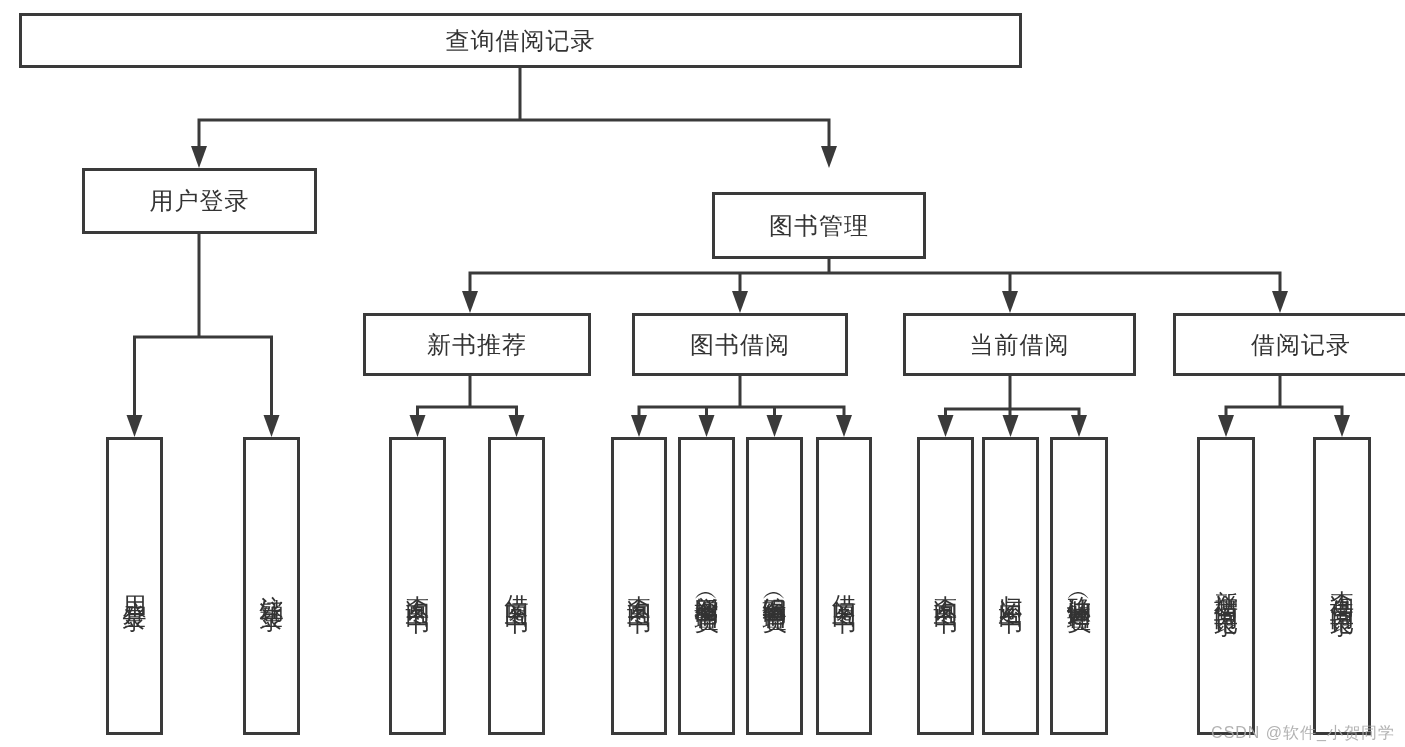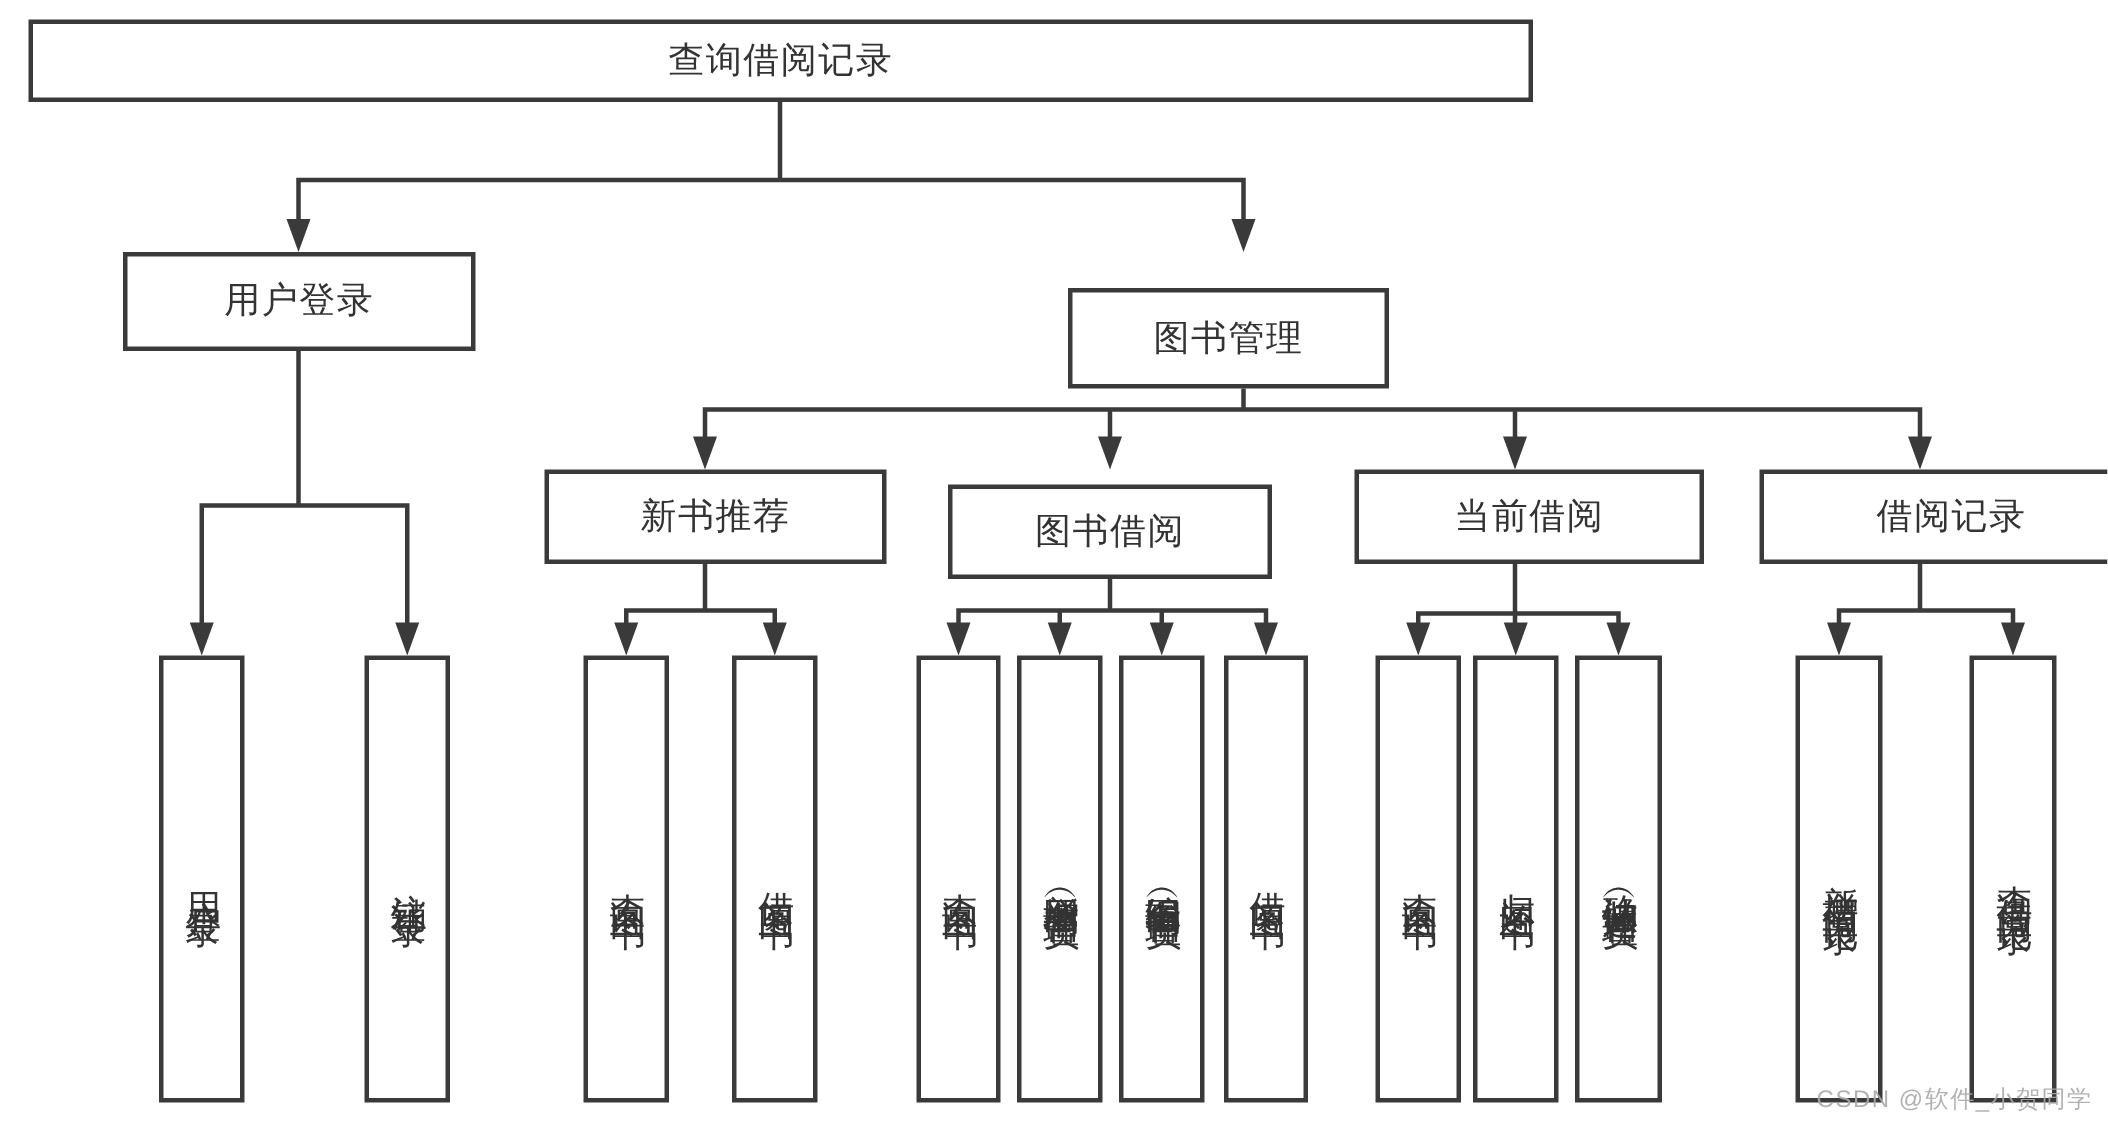--- a/index.html
+++ b/index.html
@@ -112,21 +112,21 @@
   <div class="node" style="left:82px; top:168px; width:235px; height:66px;">
     <span class="h-label">用户登录</span>
   </div>
   <div class="node" style="left:712px; top:168px; width:214px; height:67px;margin-top:24px;">
     <span class="h-label">图书管理</span>
   </div>
 
   <div class="node" style="left:363px; top:313px; width:228px; height:63px;">
     <span class="h-label">新书推荐</span>
   </div>
-  <div class="node" style="left:632px; top:323px; width:216px; height:63px;text-align:center;">
+  <div class="node" style="left:632px; top:313px; width:216px; height:63px;text-align:center;">
     <span class="h-label">图书借阅</span>
   </div>
   <div class="node" style="left:903px; top:313px; width:233px; height:63px;">
     <span class="h-label">当前借阅</span>
   </div>
   <div class="node" style="left:1173px; top:313px; width:256px; height:63px;text-align:right;">
     <span class="h-label">借阅记录</span>
   </div>
 
   <div class="node" style="left:106px; top:437px; width:57px; height:298px;">

